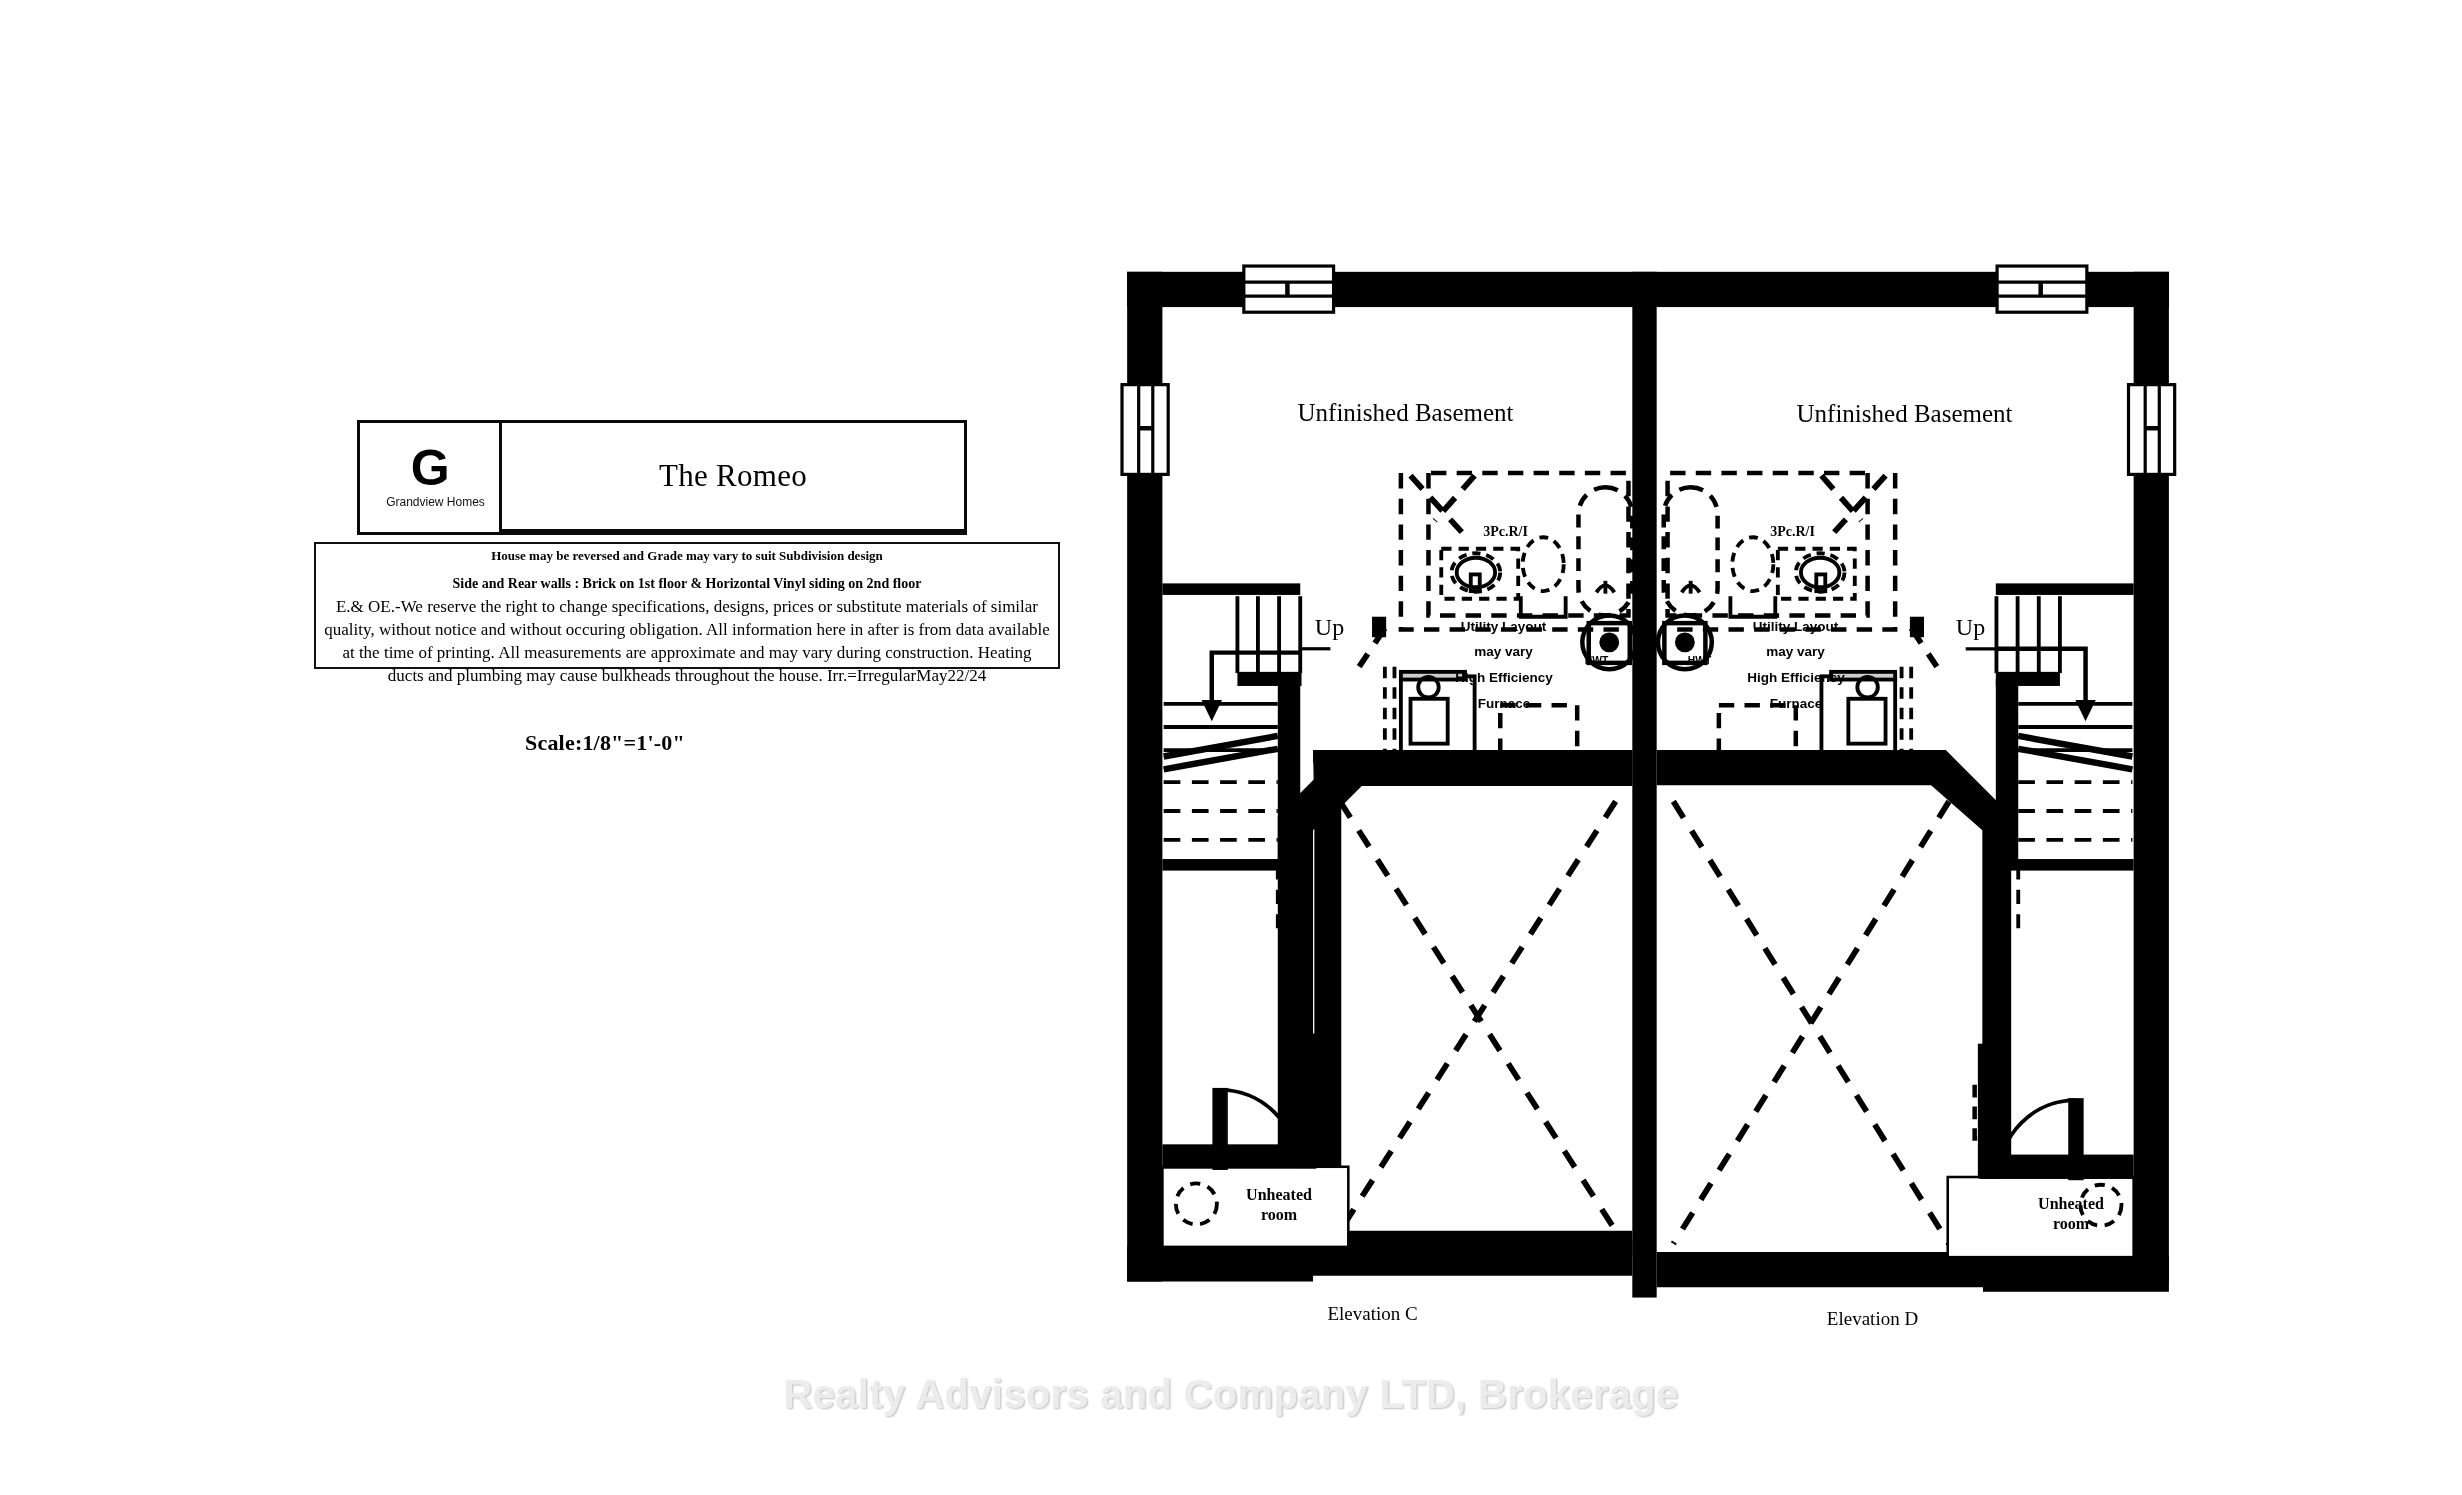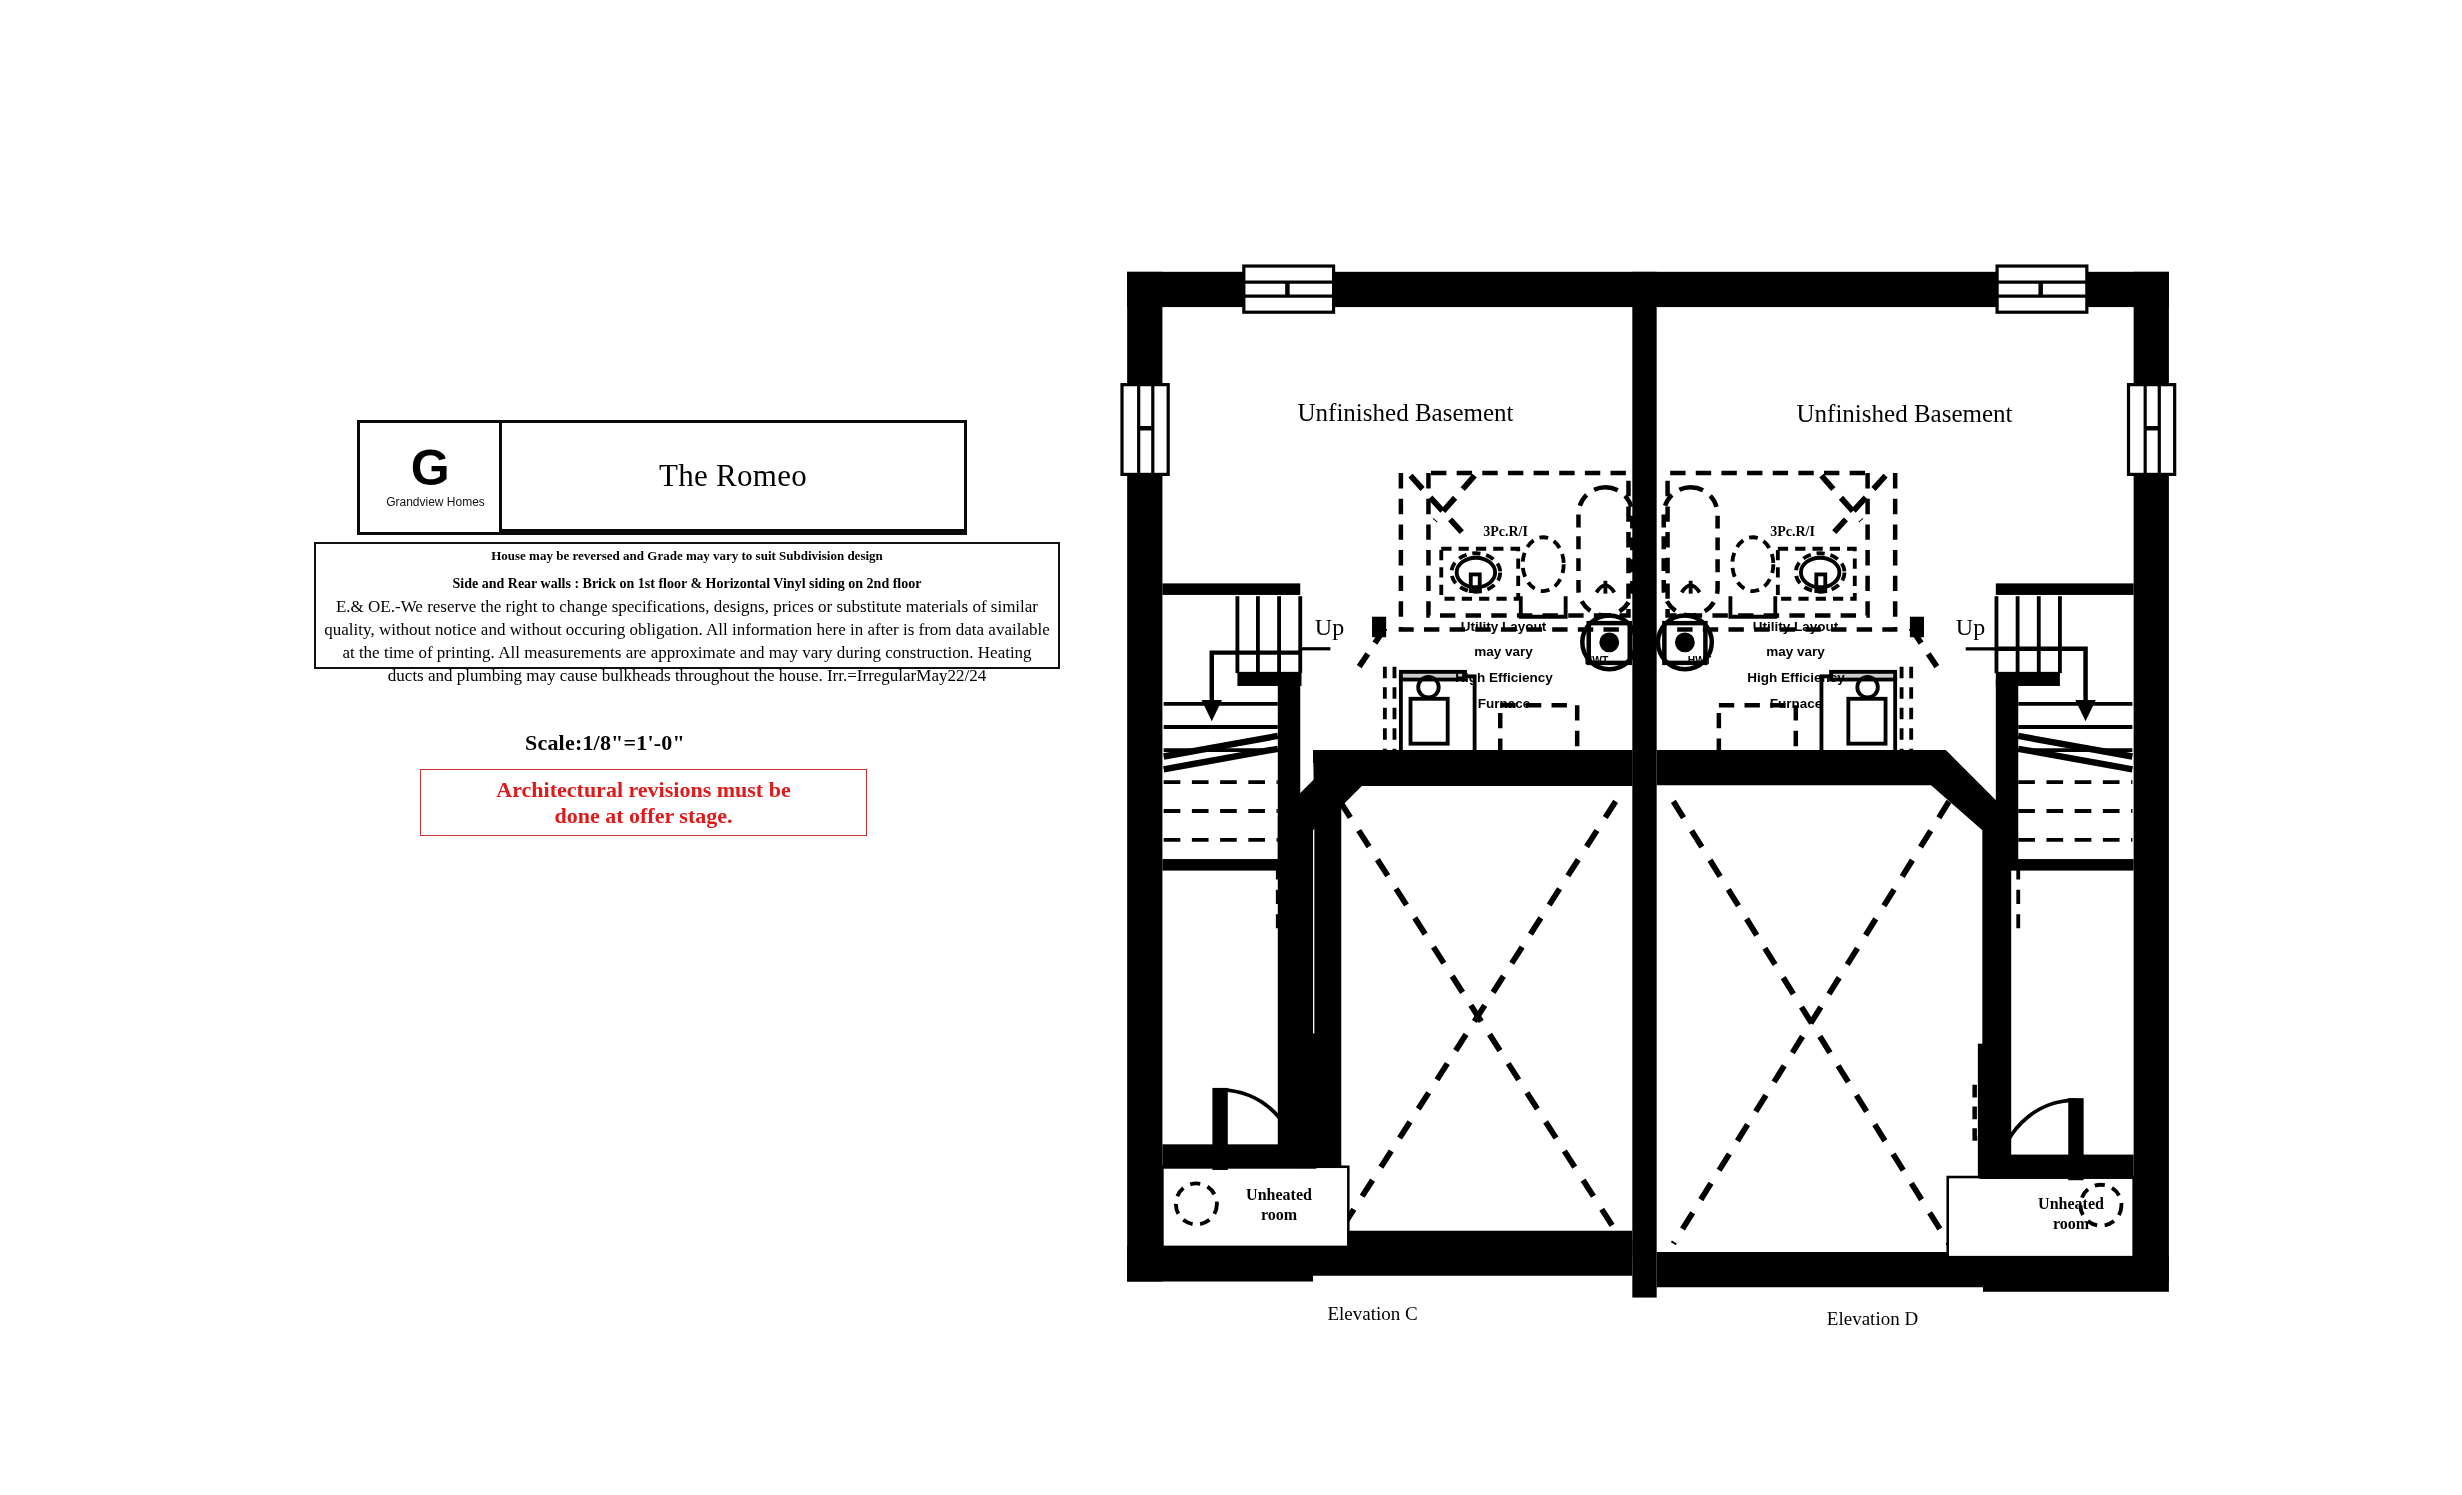--- a/index.html
+++ b/index.html
@@ -114,24 +114,20 @@
   </div>
 
   <div id="disclaimer">
     <div id="disclaimer-head">House may be reversed and Grade may vary to suit Subdivision design</div>
     <div id="disclaimer-sub">Side and Rear walls : Brick on 1st floor &amp; Horizontal Vinyl siding on 2nd floor</div>
     <div id="disclaimer-body">E.&amp; OE.-We reserve the right to change specifications, designs, prices or substitute materials of similar quality, without notice and without occuring obligation.  All information here in after is from data available at the time of printing. All measurements are approximate and may vary during construction. Heating ducts and plumbing may cause bulkheads throughout the house. Irr.=IrregularMay22/24</div>
   </div>
 
   <div id="scale-text">Scale:1/8"=1'-0"</div>
 
-  <div id="red-notice">
-    <div id="red-notice-text">Architectural revisions must be
-done at offer stage.</div>
-  </div>
 
   <div id="plan">
     <svg width="2462" height="1495" viewBox="0 0 3840 2332">
       <g fill="#000" stroke="none">
 
         <rect x="1758" y="424" width="1625" height="55"></rect>
 
         <rect x="1758" y="424" width="55" height="1575"></rect>
 
         <rect x="3328" y="424" width="55" height="1575"></rect>
@@ -416,15 +412,16 @@
 
     <div class="plan-label lbl-unheat" style="left:1215px; top:1185px; width:128px;">Unheated
 room</div>
     <div class="plan-label lbl-unheat" style="left:2007px; top:1194px; width:128px;">Unheated
 room</div>
 
     <div class="plan-label lbl-elev" style="left:1289px; top:1303px; width:167px;">Elevation C</div>
     <div class="plan-label lbl-elev" style="left:1789px; top:1308px; width:167px;">Elevation D</div>
   </div>
 
+  <div id="watermark">Realty Advisors and Company LTD, Brokerage</div>
 
 </div>
 
 
 </body></html>

